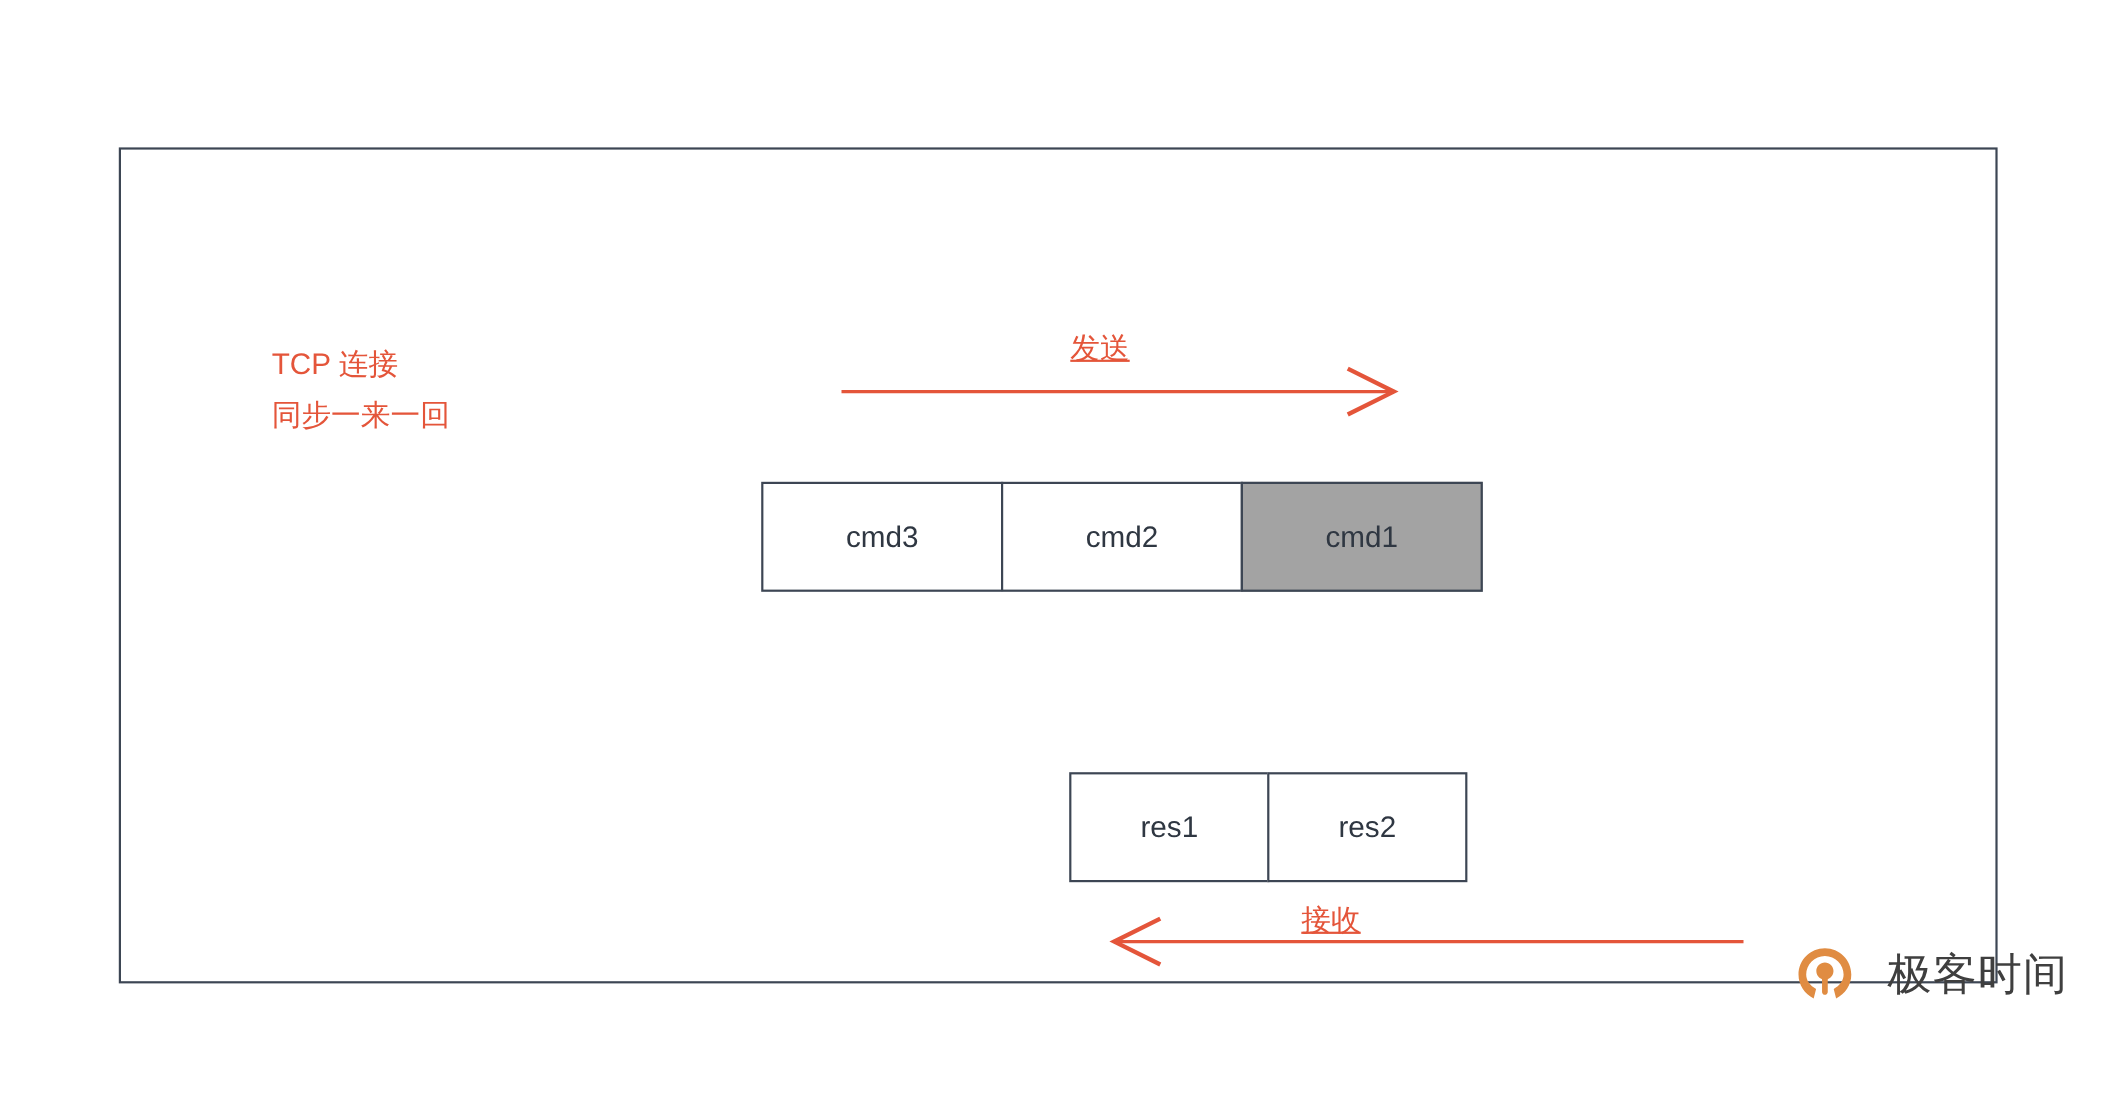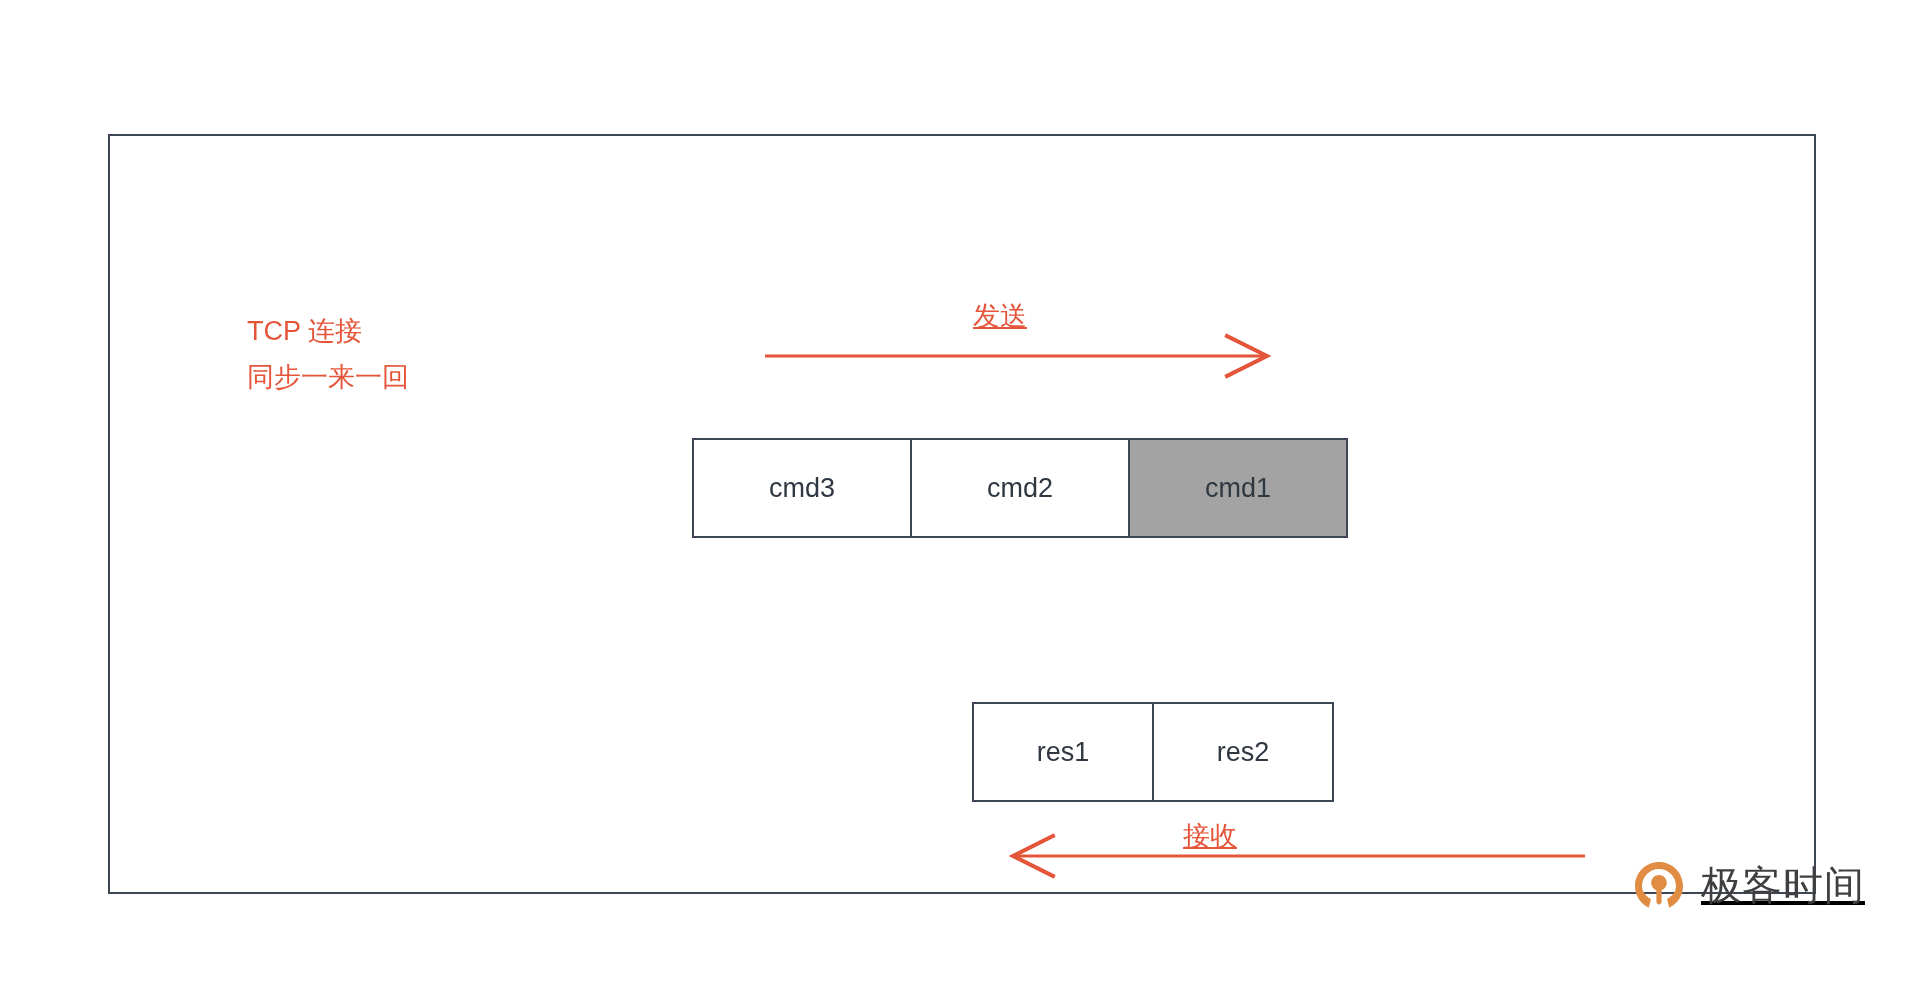--- a/index.html
+++ b/index.html
@@ -84,22 +84,21 @@
   .cell.narrow { width: 182px; }
   .cell.highlight { background: #a3a3a3; justify-content: center; }
 
   
   #logo {
     position: absolute;
     left: 1632px;
     top: 858px;
     display: flex;
     align-items: center;
-    gap: 15px;
-    text-decoration: underline;
+    gap: 30px;
   }
   #logo-mark { width: 54px; height: 54px; display: block; }
   #logo-text {
     font-size: 40px;
     color: #3f3f3f;
     letter-spacing: 1px;
     font-family: "DejaVu Sans", sans-serif;
     white-space: nowrap;
   }
 </style>

